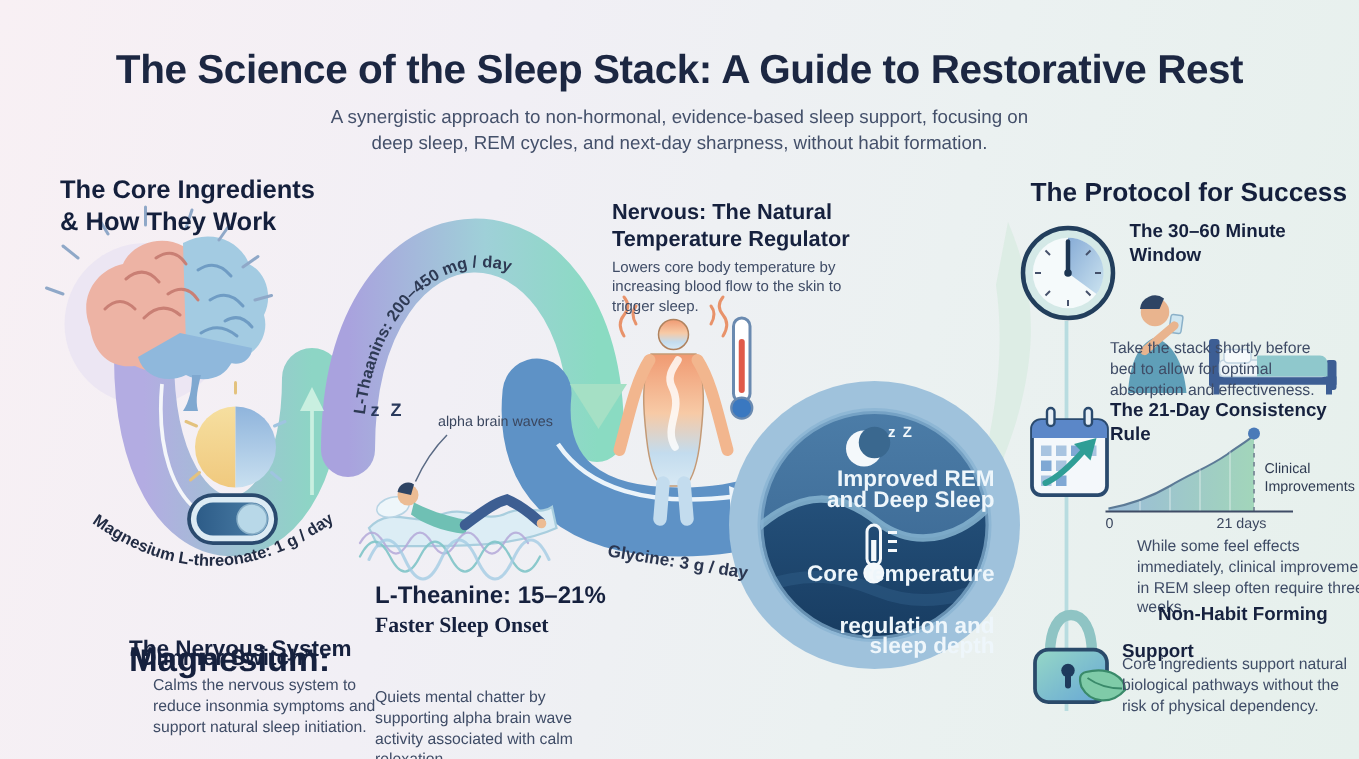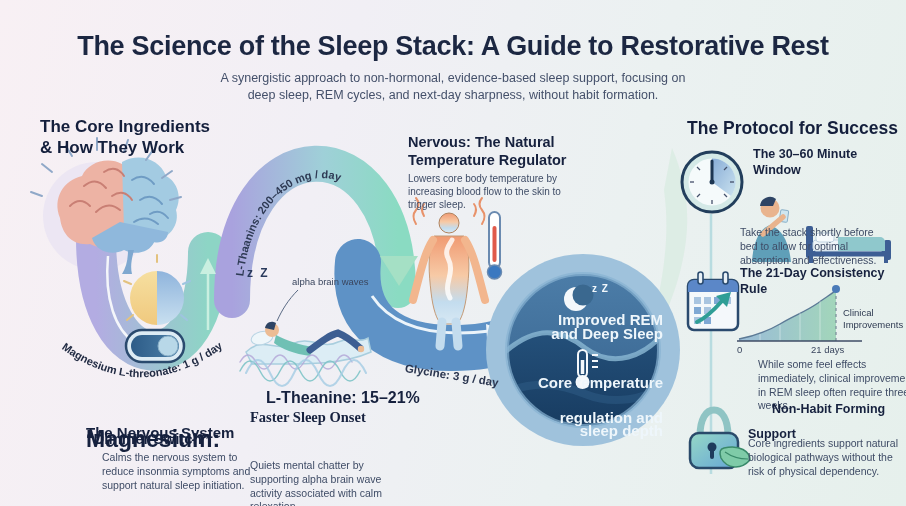--- a/index.html
+++ b/index.html
@@ -18,21 +18,21 @@
   .sub1{top:71px}.sub2{top:88px}
   .sec-head{font-size:17px;font-weight:800;color:#141f3c;line-height:21px;}
   .core-head{left:40px;top:116px;}
   .proto-head{left:687px;top:118px;font-size:17.5px;}
   .blk-title{font-weight:800;color:#16213e;}
   .body-txt{font-size:10.5px;color:#3f4c66;line-height:13.8px;}
   .mag-t1{left:86px;top:391px;font-size:23px;margin-top:35px;}
   .mag-t2{left:86px;top:424px;font-size:15px;}
   .mag-t3{left:86px;top:430px;font-size:15px;}
   .mag-body{left:102px;top:451px;width:152px;}
-  .thea-t1{left:250px;top:389px;font-size:16px;margin-left:16px;}
+  .thea-t1{left:250px;top:389px;font-size:16px;}
   .thea-t2{left:250px;top:409px;font-size:14.5px;font-family:Liberation Serif, serif;}
   .thea-body{left:250px;top:431px;width:140px;margin-top:28px;}
   .gly-t{left:408px;top:133px;font-size:14.5px;line-height:18px;}
   .gly-t2{top:151px;}
   .gly-body{left:408px;top:172px;width:158px;font-size:10px;line-height:13px;}
   .gly-dose{left:406px;top:362px;width:110px;font-size:11.5px;font-weight:600;color:#2b3650;
     transform:rotate(9deg);transform-origin:left top;}
   .sleep-zzz{left:247px;top:266px;font-size:12px;font-weight:700;color:#2a3a5c;letter-spacing:2px;}
   .alpha-label{left:292px;top:276px;font-size:9.5px;color:#3a465e;}
   .circ-txt{width:160px;left:503px;text-align:right;color:#eef6fb;font-weight:700;font-size:15px;line-height:13.5px;}

